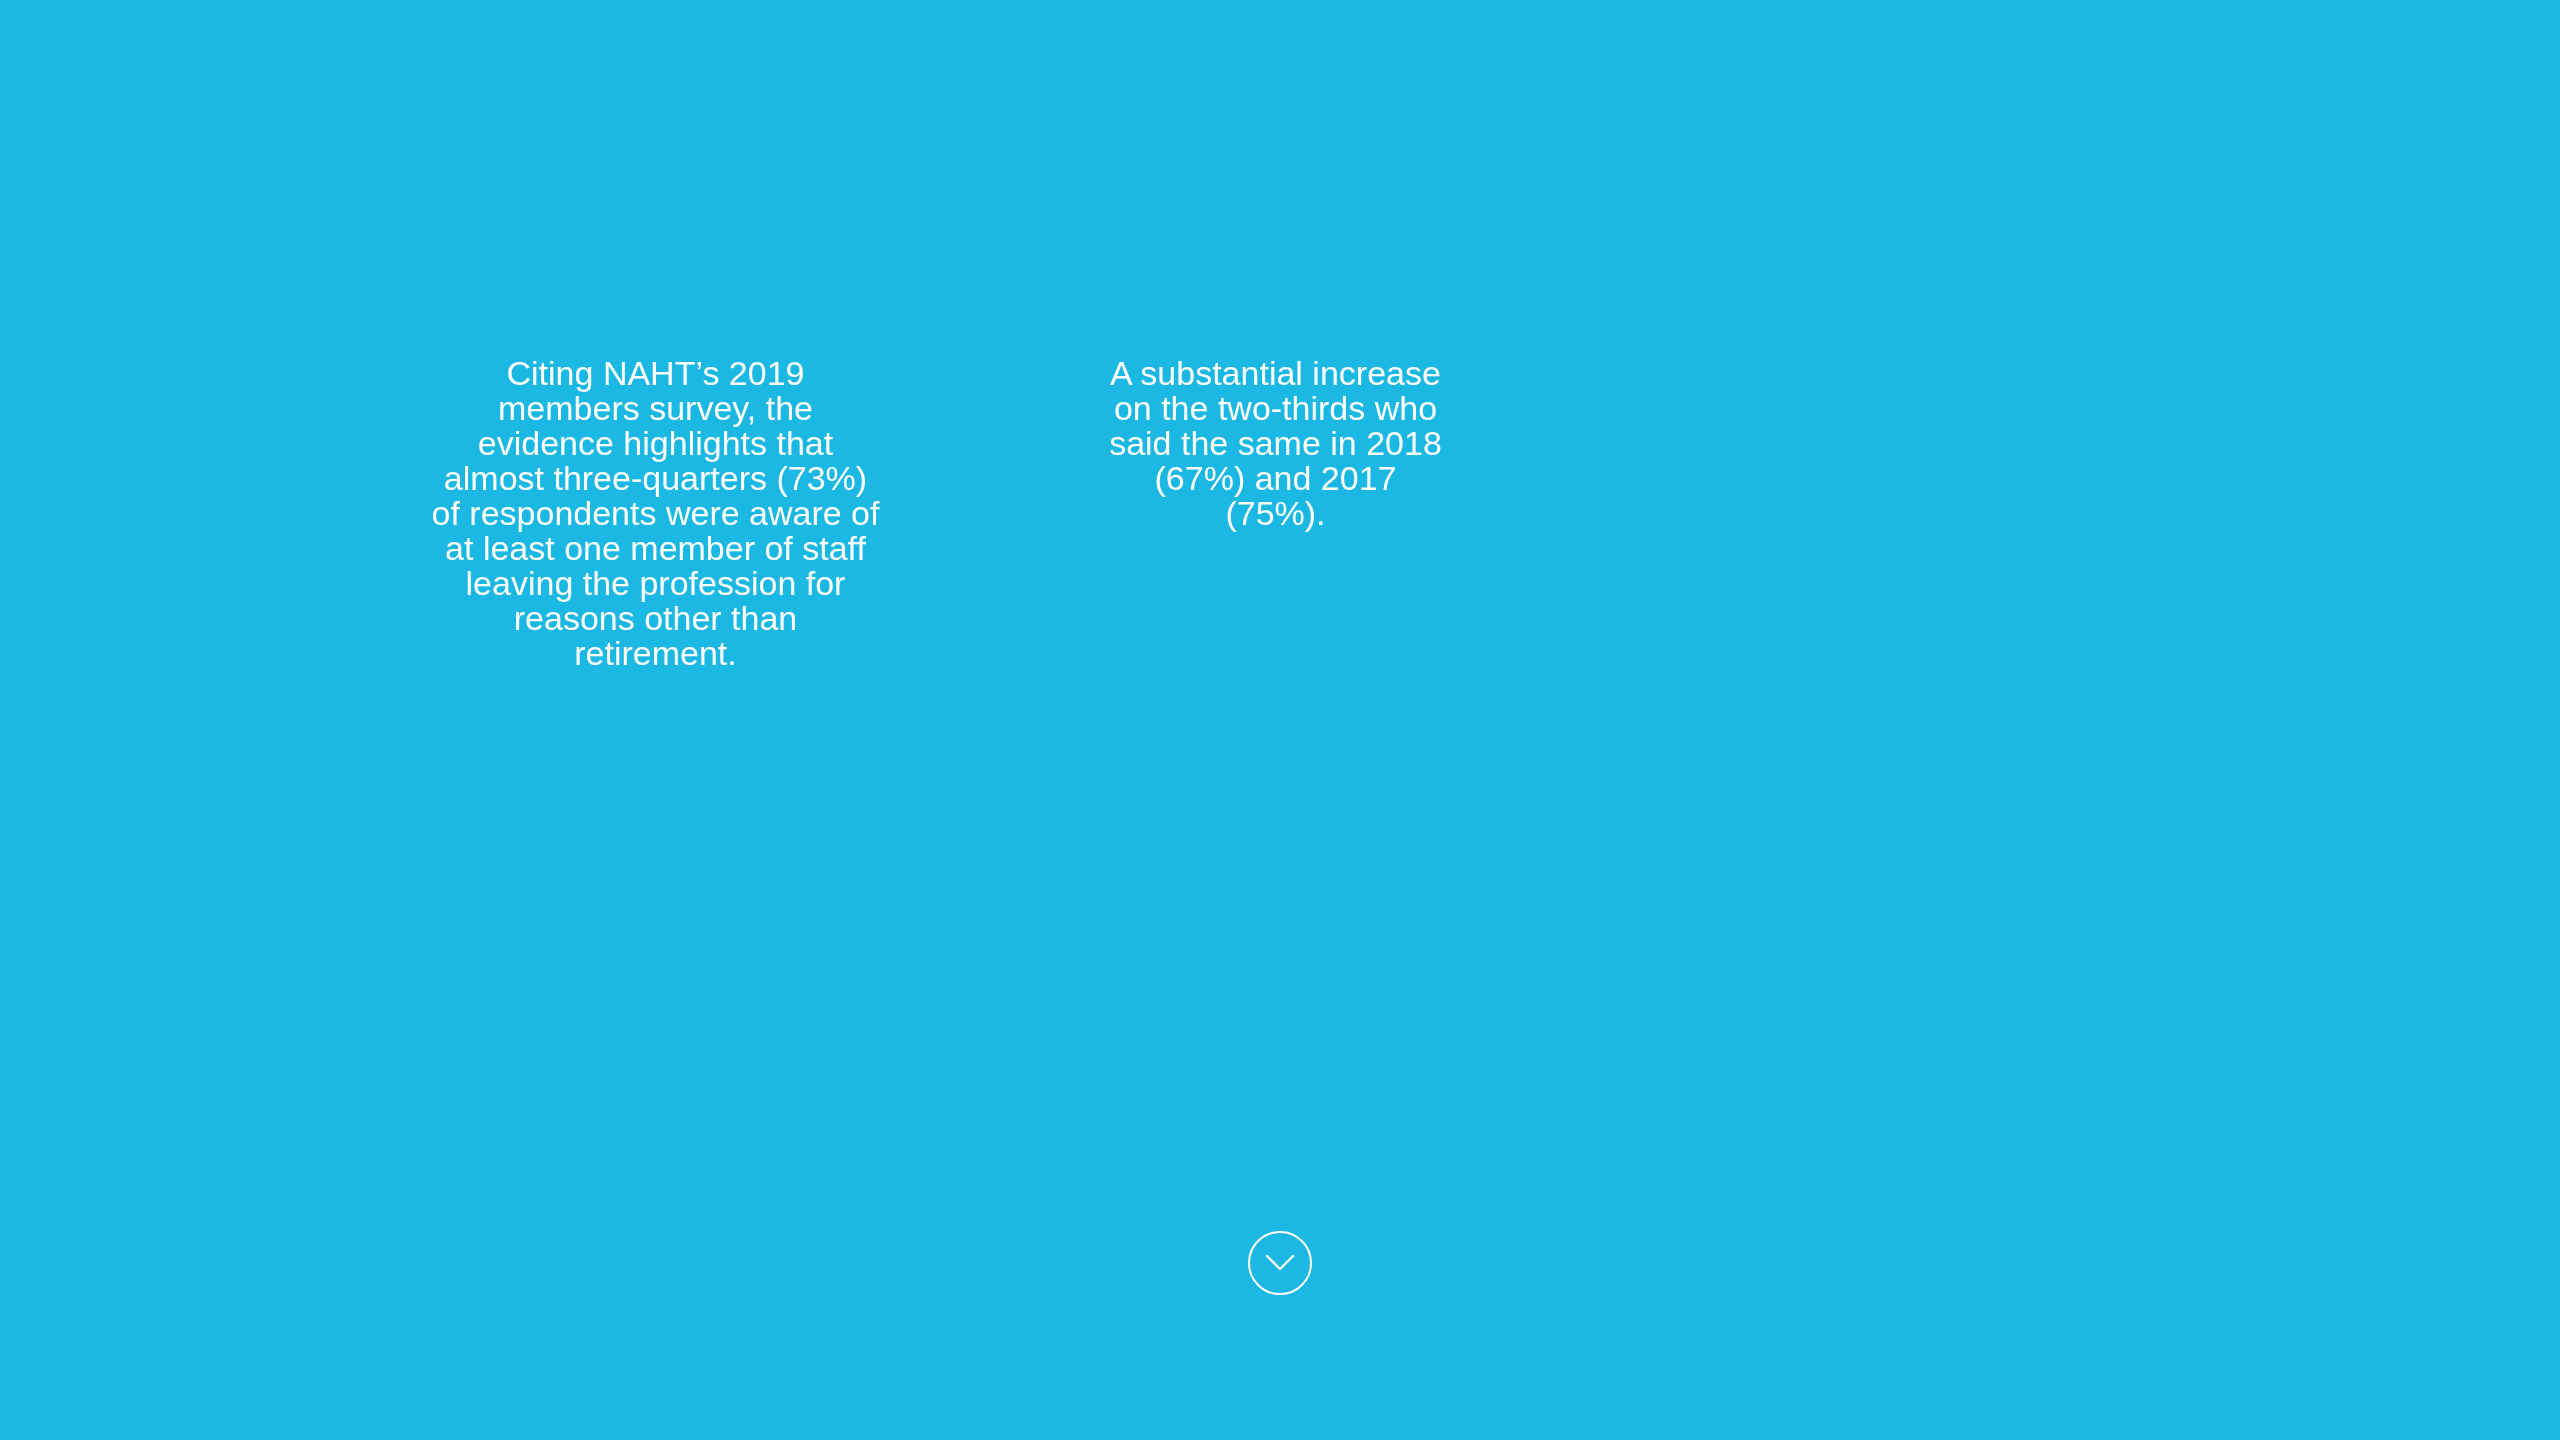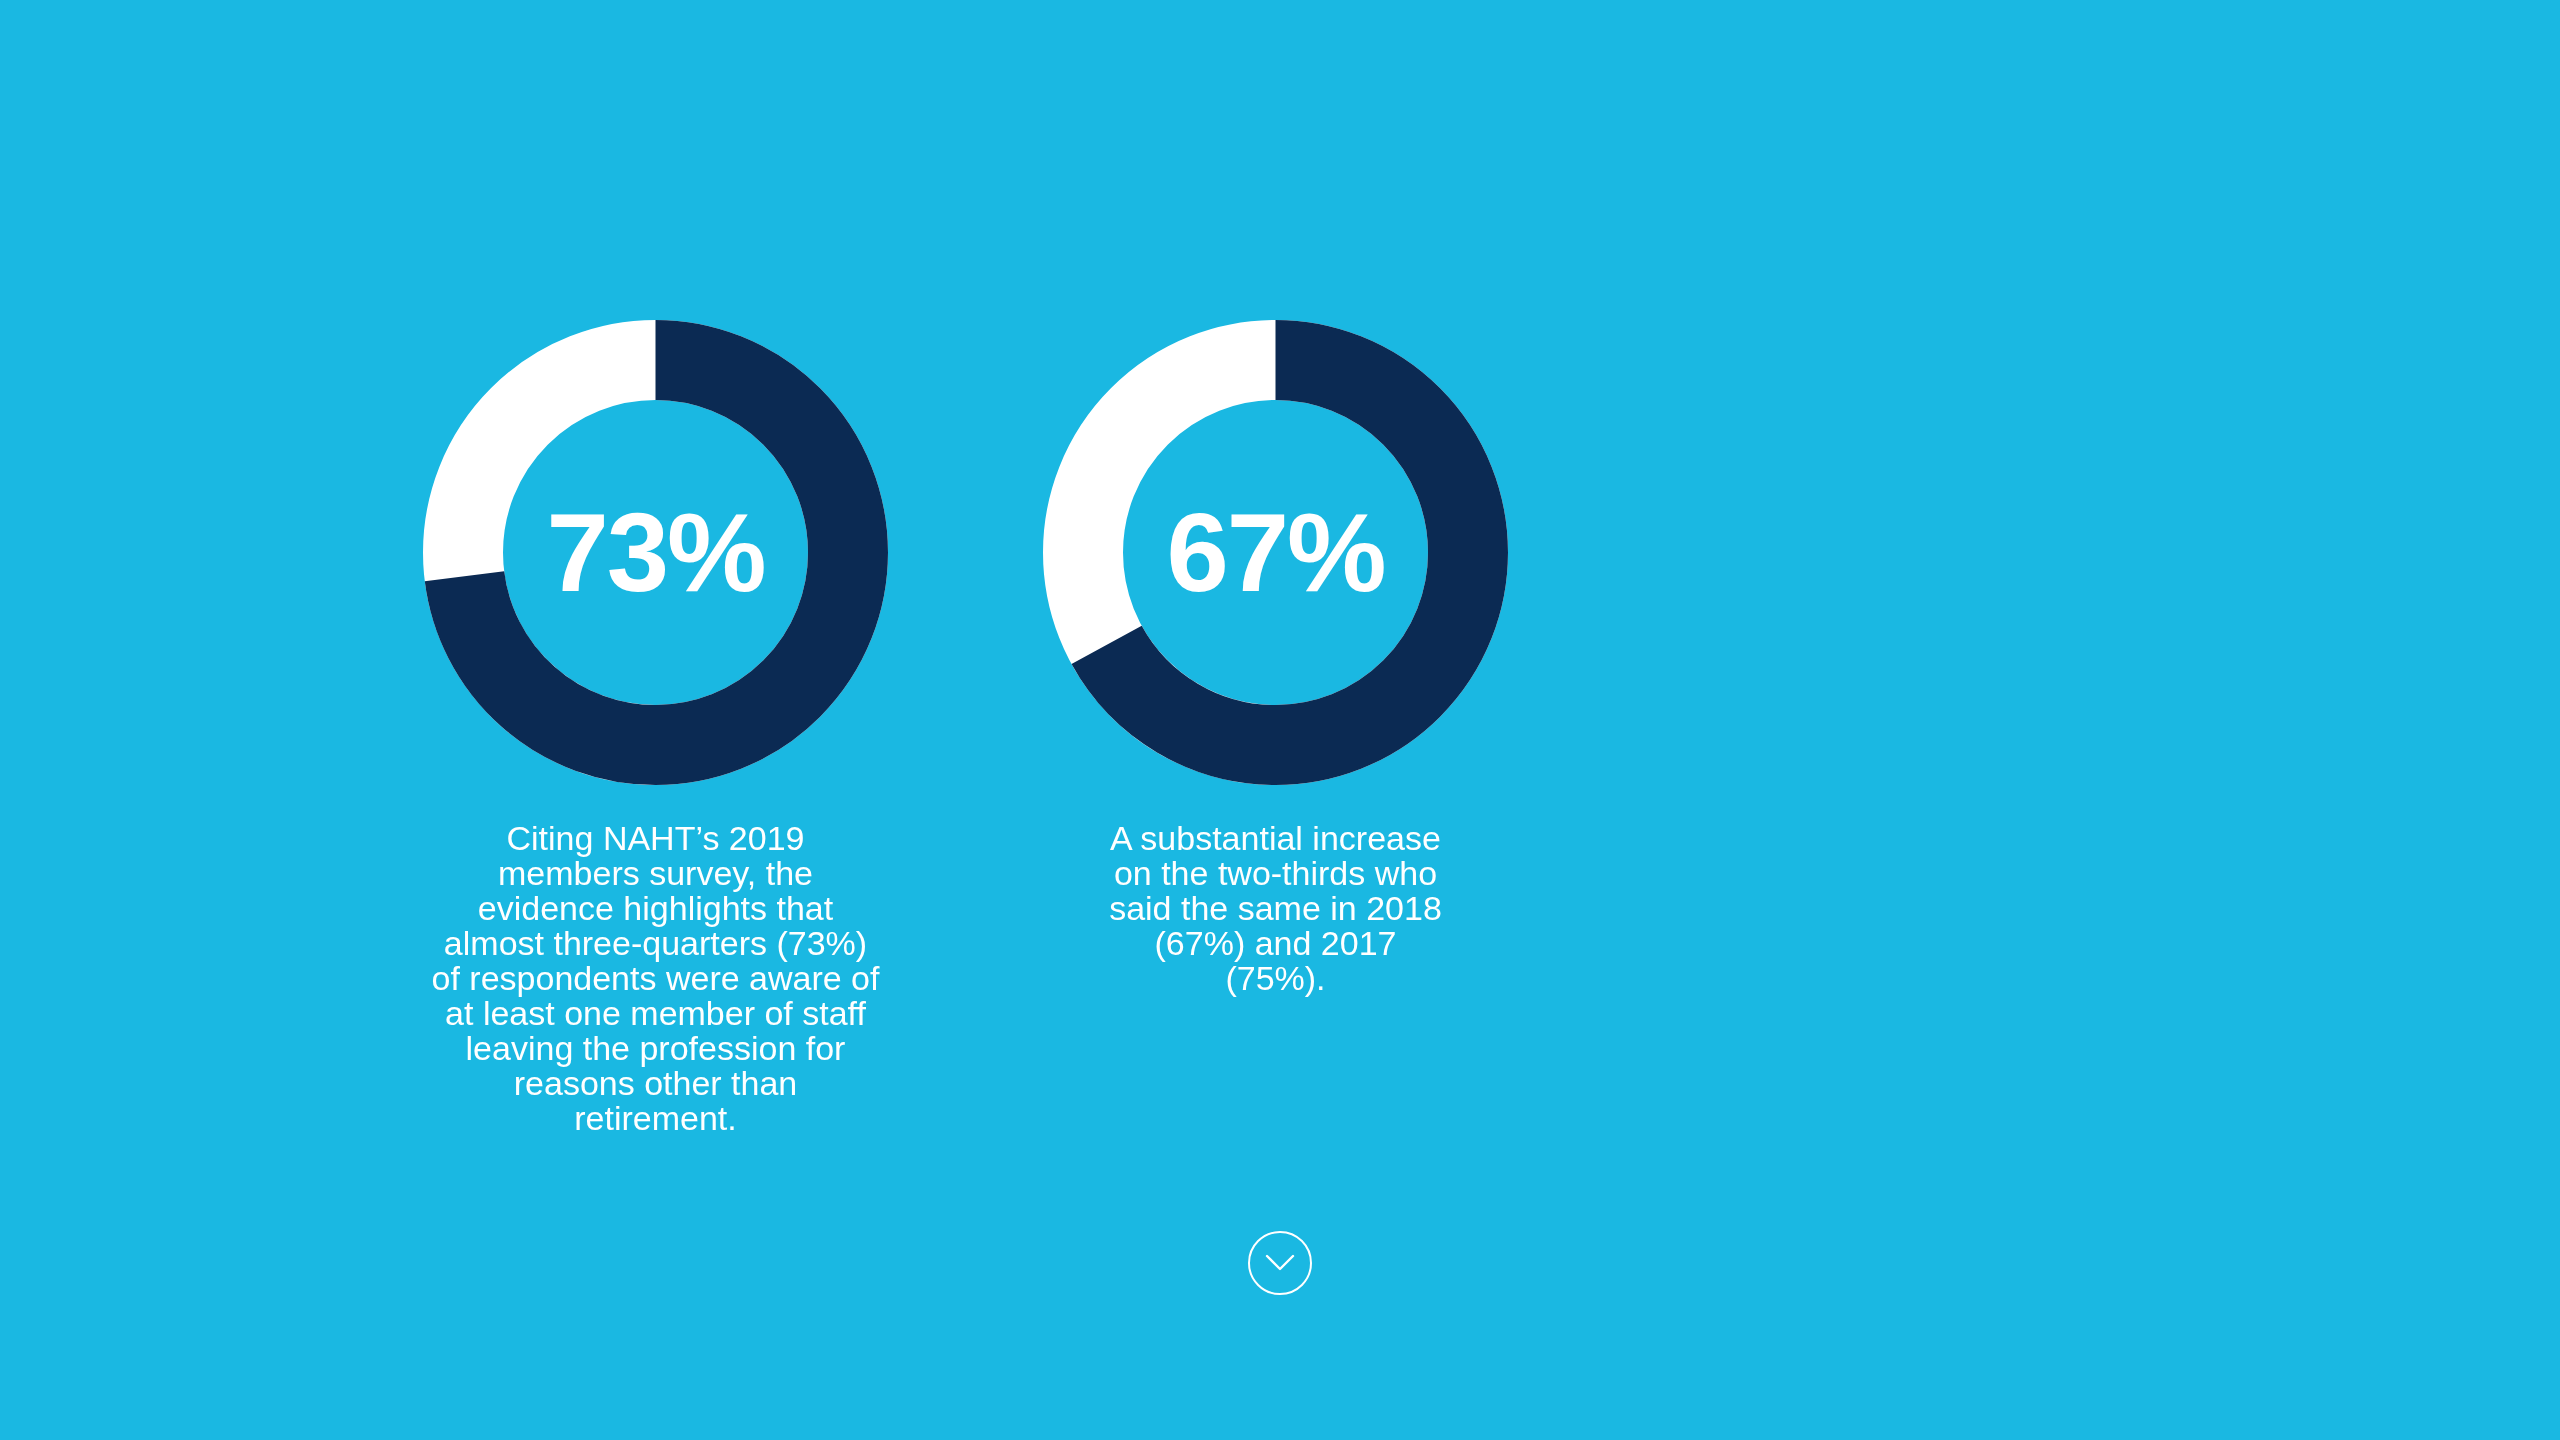--- a/index.html
+++ b/index.html
@@ -105,42 +105,26 @@
 </style>
 </head>
 <body>
 
 <div class="stage">
 
   <div class="stat-row">
 
     <div class="stat-block first">
 
-      <div class="donut-wrap">
-        <svg class="donut-svg" viewBox="0 0 465 465">
-
-          <circle cx="232.5" cy="232.5" r="192.5" fill="none" stroke="#ffffff" stroke-width="80"></circle>
-
-          <circle cx="232.5" cy="232.5" r="192.5" fill="none" stroke="#0b2a53" stroke-width="80" stroke-dasharray="882.9 326.6" stroke-dashoffset="0" transform="rotate(-90 232.5 232.5)"></circle>
-        </svg>
-        <div class="donut-value">73%</div>
-      </div>
 
       <p class="caption">Citing NAHT’s 2019 members survey, the evidence highlights that almost three-quarters (73%) of respondents were aware of at least one member of staff leaving the profession for reasons other than retirement.</p>
     </div>
 
     <div class="stat-block second">
 
-      <div class="donut-wrap">
-        <svg class="donut-svg" viewBox="0 0 465 465">
-          <circle cx="232.5" cy="232.5" r="192.5" fill="none" stroke="#ffffff" stroke-width="80"></circle>
-          <circle cx="232.5" cy="232.5" r="192.5" fill="none" stroke="#0b2a53" stroke-width="80" stroke-dasharray="810.4 399.1" stroke-dashoffset="0" transform="rotate(-90 232.5 232.5)"></circle>
-        </svg>
-        <div class="donut-value">67%</div>
-      </div>
 
       <p class="caption narrow">A substantial increase on the two-thirds who said the same in 2018 (67%) and 2017 (75%).</p>
     </div>
 
   </div>
 
   <div class="scroll-btn">
     <span>
       <svg width="30" height="18" viewBox="0 0 30 18" aria-hidden="true">
         <polyline points="2,2 15,15 28,2" fill="none" stroke="#ffffff" stroke-width="2.4" stroke-linecap="round" stroke-linejoin="round"></polyline>

